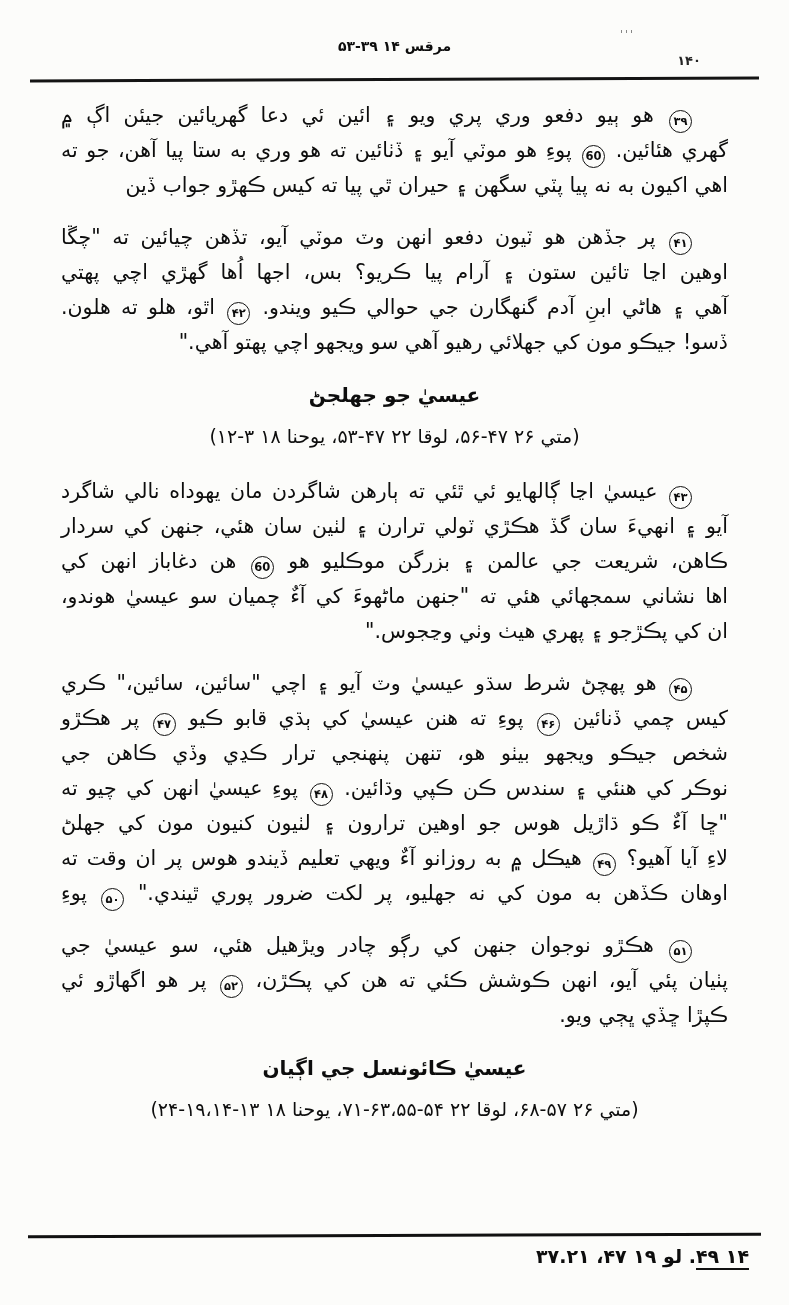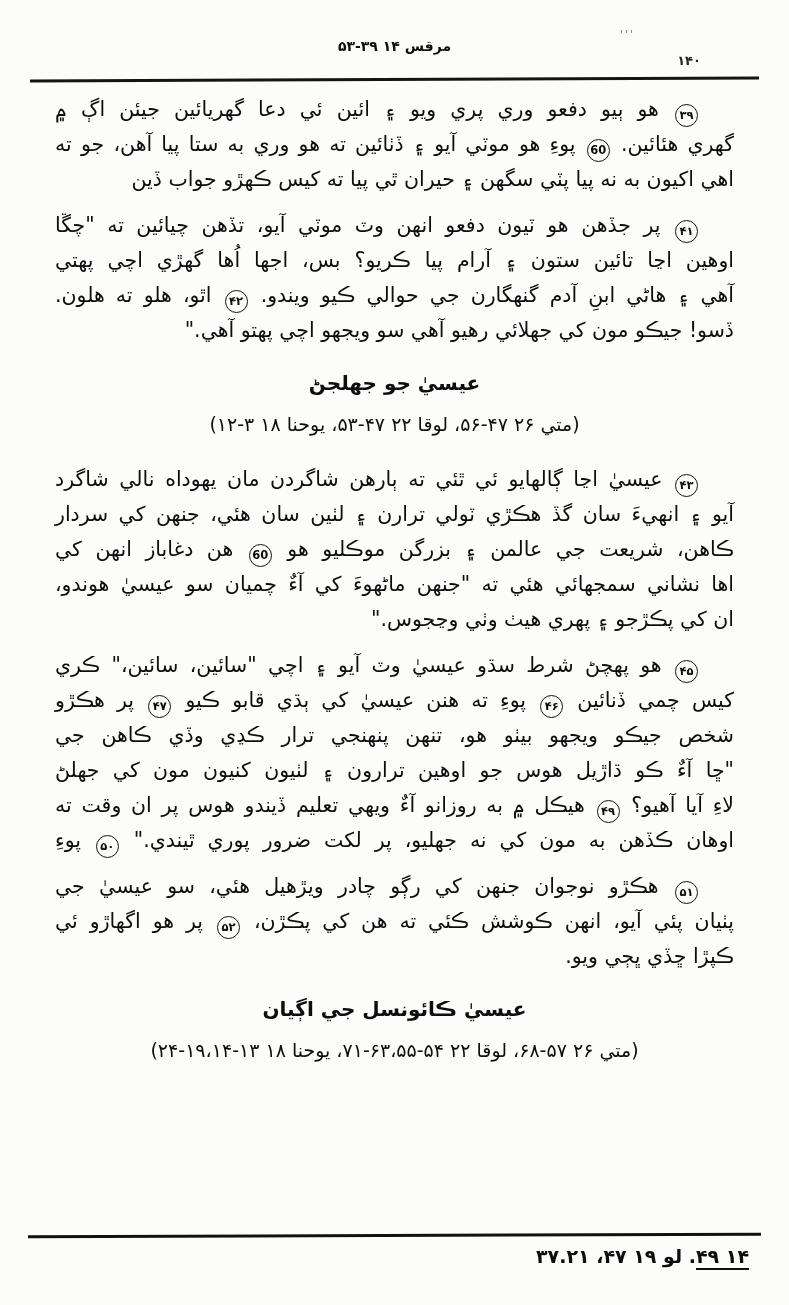--- a/index.html
+++ b/index.html
@@ -22,21 +22,21 @@
     position:absolute;right:110px;top:4px;font-size:11px;opacity:.55;letter-spacing:2px;
   }
   .rule{
     border:0;border-top:3px solid #141414;margin:4px -14px 0 -14px;
     transform:rotate(-0.25deg);
   }
   .content{
     direction:rtl;margin-top:9px;
     font-size:20.5px;line-height:35px;
   }
-  .para{margin:11px;}
+  .para{margin:17px;}
   .para .line{text-align:justify;text-align-last:justify;}
   .para .line.end{text-align-last:start;}
   .para .line:first-child{padding-right:34px;}
   .verse{
     display:inline-block;box-sizing:border-box;
     min-width:23px;height:23px;line-height:20px;
     border:1.6px solid #111;border-radius:50%;
     font-size:11.5px;font-weight:bold;
     text-align:center;text-align-last:center;
     vertical-align:-3px;margin:0 2px;padding:0 1px;
@@ -89,20 +89,21 @@
         <div class="line"><span class="verse">۴۳</span> عيسيٰ اڃا ڳالهايو ئي ٿئي ته ٻارهن شاگردن مان يهوداه نالي شاگرد</div>
         <div class="line">آيو ۽ انهيءَ سان گڏ هڪڙي ٽولي ترارن ۽ لٺين سان هئي، جنهن کي سردار</div>
         <div class="line">ڪاهن، شريعت جي عالمن ۽ بزرگن موڪليو هو <span class="verse">60</span> هن دغاباز انهن کي</div>
         <div class="line">اها نشاني سمجهائي هئي ته "جنهن ماڻهوءَ کي آءٌ چميان سو عيسيٰ هوندو،</div>
         <div class="line end">ان کي پڪڙجو ۽ پهري هيٺ وٺي وڃجوس."</div>
       </div>
       <div class="para">
         <div class="line"><span class="verse">۴۵</span> هو پهچڻ شرط سڌو عيسيٰ وٽ آيو ۽ اچي "سائين، سائين،" ڪري</div>
         <div class="line">کيس چمي ڏنائين <span class="verse">۴۶</span> پوءِ ته هنن عيسيٰ کي ٻڌي قابو ڪيو <span class="verse">۴۷</span> پر هڪڙو</div>
         <div class="line">شخص جيڪو ويجهو بيٺو هو، تنهن پنهنجي ترار ڪڍي وڏي ڪاهن جي</div>
+        <div class="line">نوڪر کي هنئي ۽ سندس ڪن ڪپي وڌائين. <span class="verse">۴۸</span> پوءِ عيسيٰ انهن کي چيو ته</div>
         <div class="line">"ڇا آءٌ ڪو ڌاڙيل هوس جو اوهين ترارون ۽ لٺيون کنيون مون کي جهلڻ</div>
         <div class="line">لاءِ آيا آهيو؟ <span class="verse">۴۹</span> هيڪل ۾ به روزانو آءٌ ويهي تعليم ڏيندو هوس پر ان وقت ته</div>
         <div class="line">اوهان ڪڏهن به مون کي نه جهليو، پر لکت ضرور پوري ٿيندي." <span class="verse">۵۰</span> پوءِ</div>
       </div>
       <div class="para">
         <div class="line"><span class="verse">۵۱</span> هڪڙو نوجوان جنهن کي رڳو چادر ويڙهيل هئي، سو عيسيٰ جي</div>
         <div class="line">پٺيان پئي آيو، انهن ڪوشش ڪئي ته هن کي پڪڙن، <span class="verse">۵۲</span> پر هو اگهاڙو ئي</div>
         <div class="line end">ڪپڙا ڇڏي ڀڄي ويو.</div>
       </div>
       <div class="heading">عيسيٰ ڪائونسل جي اڳيان</div>

